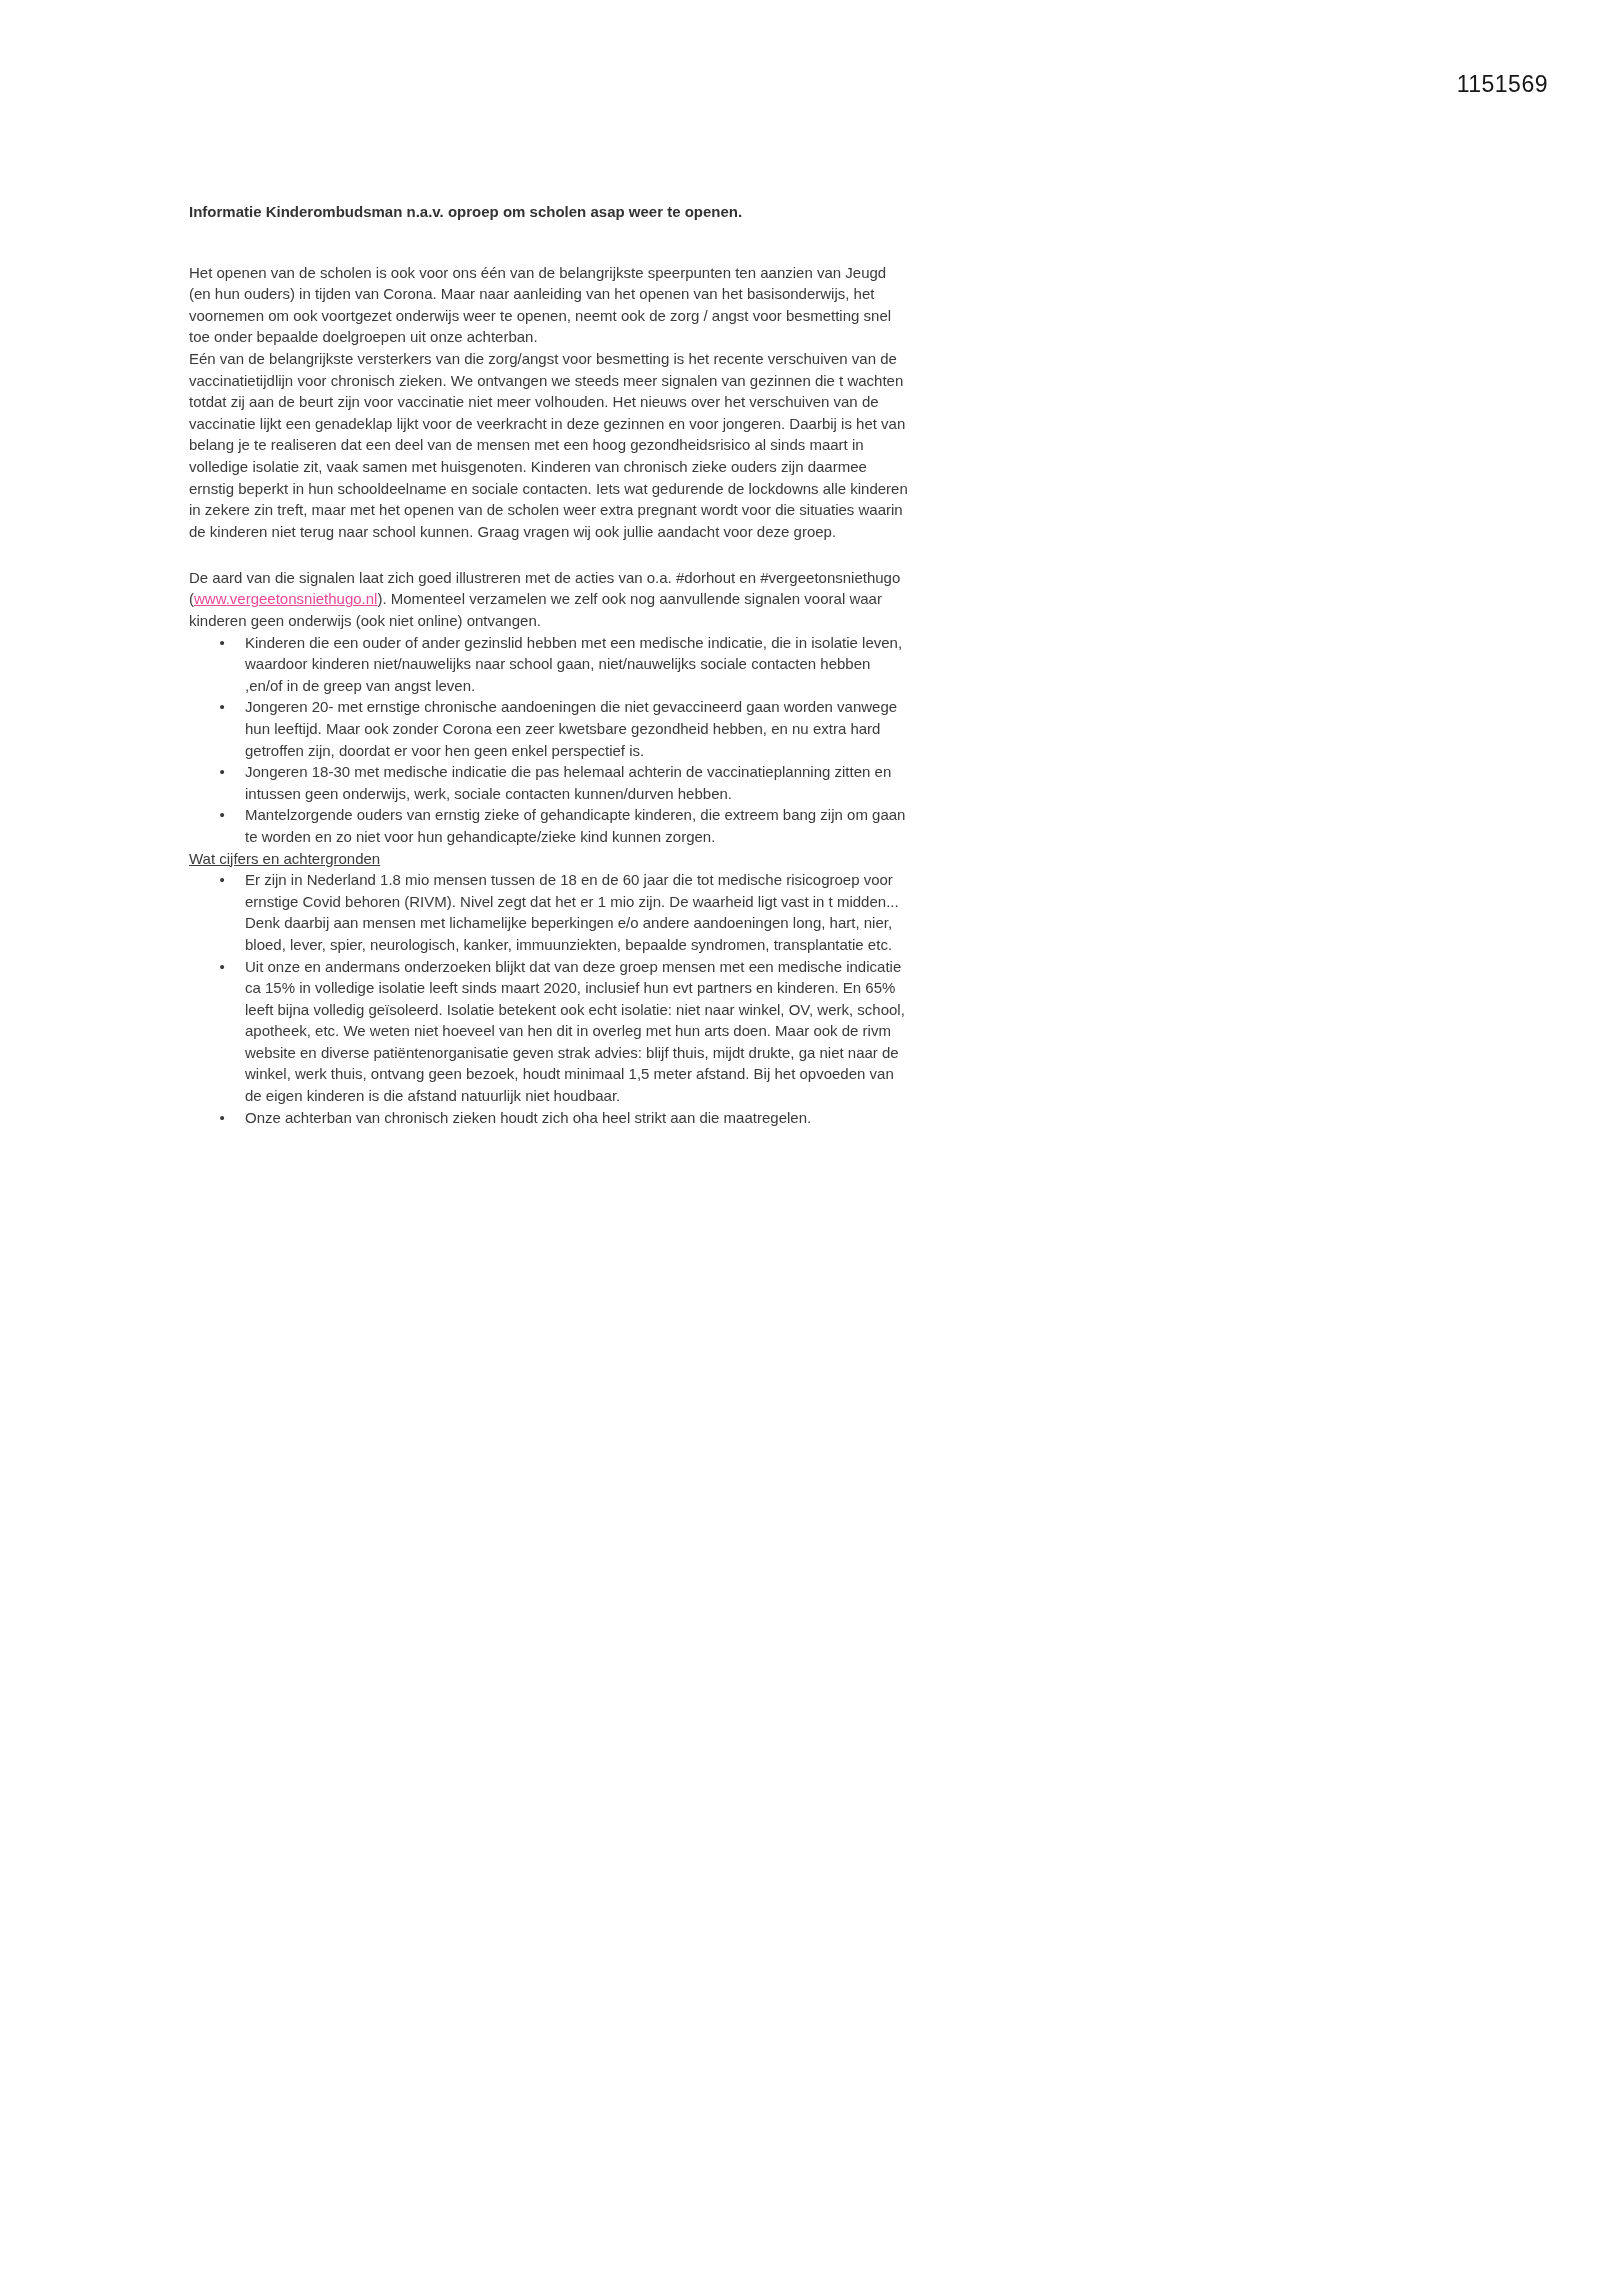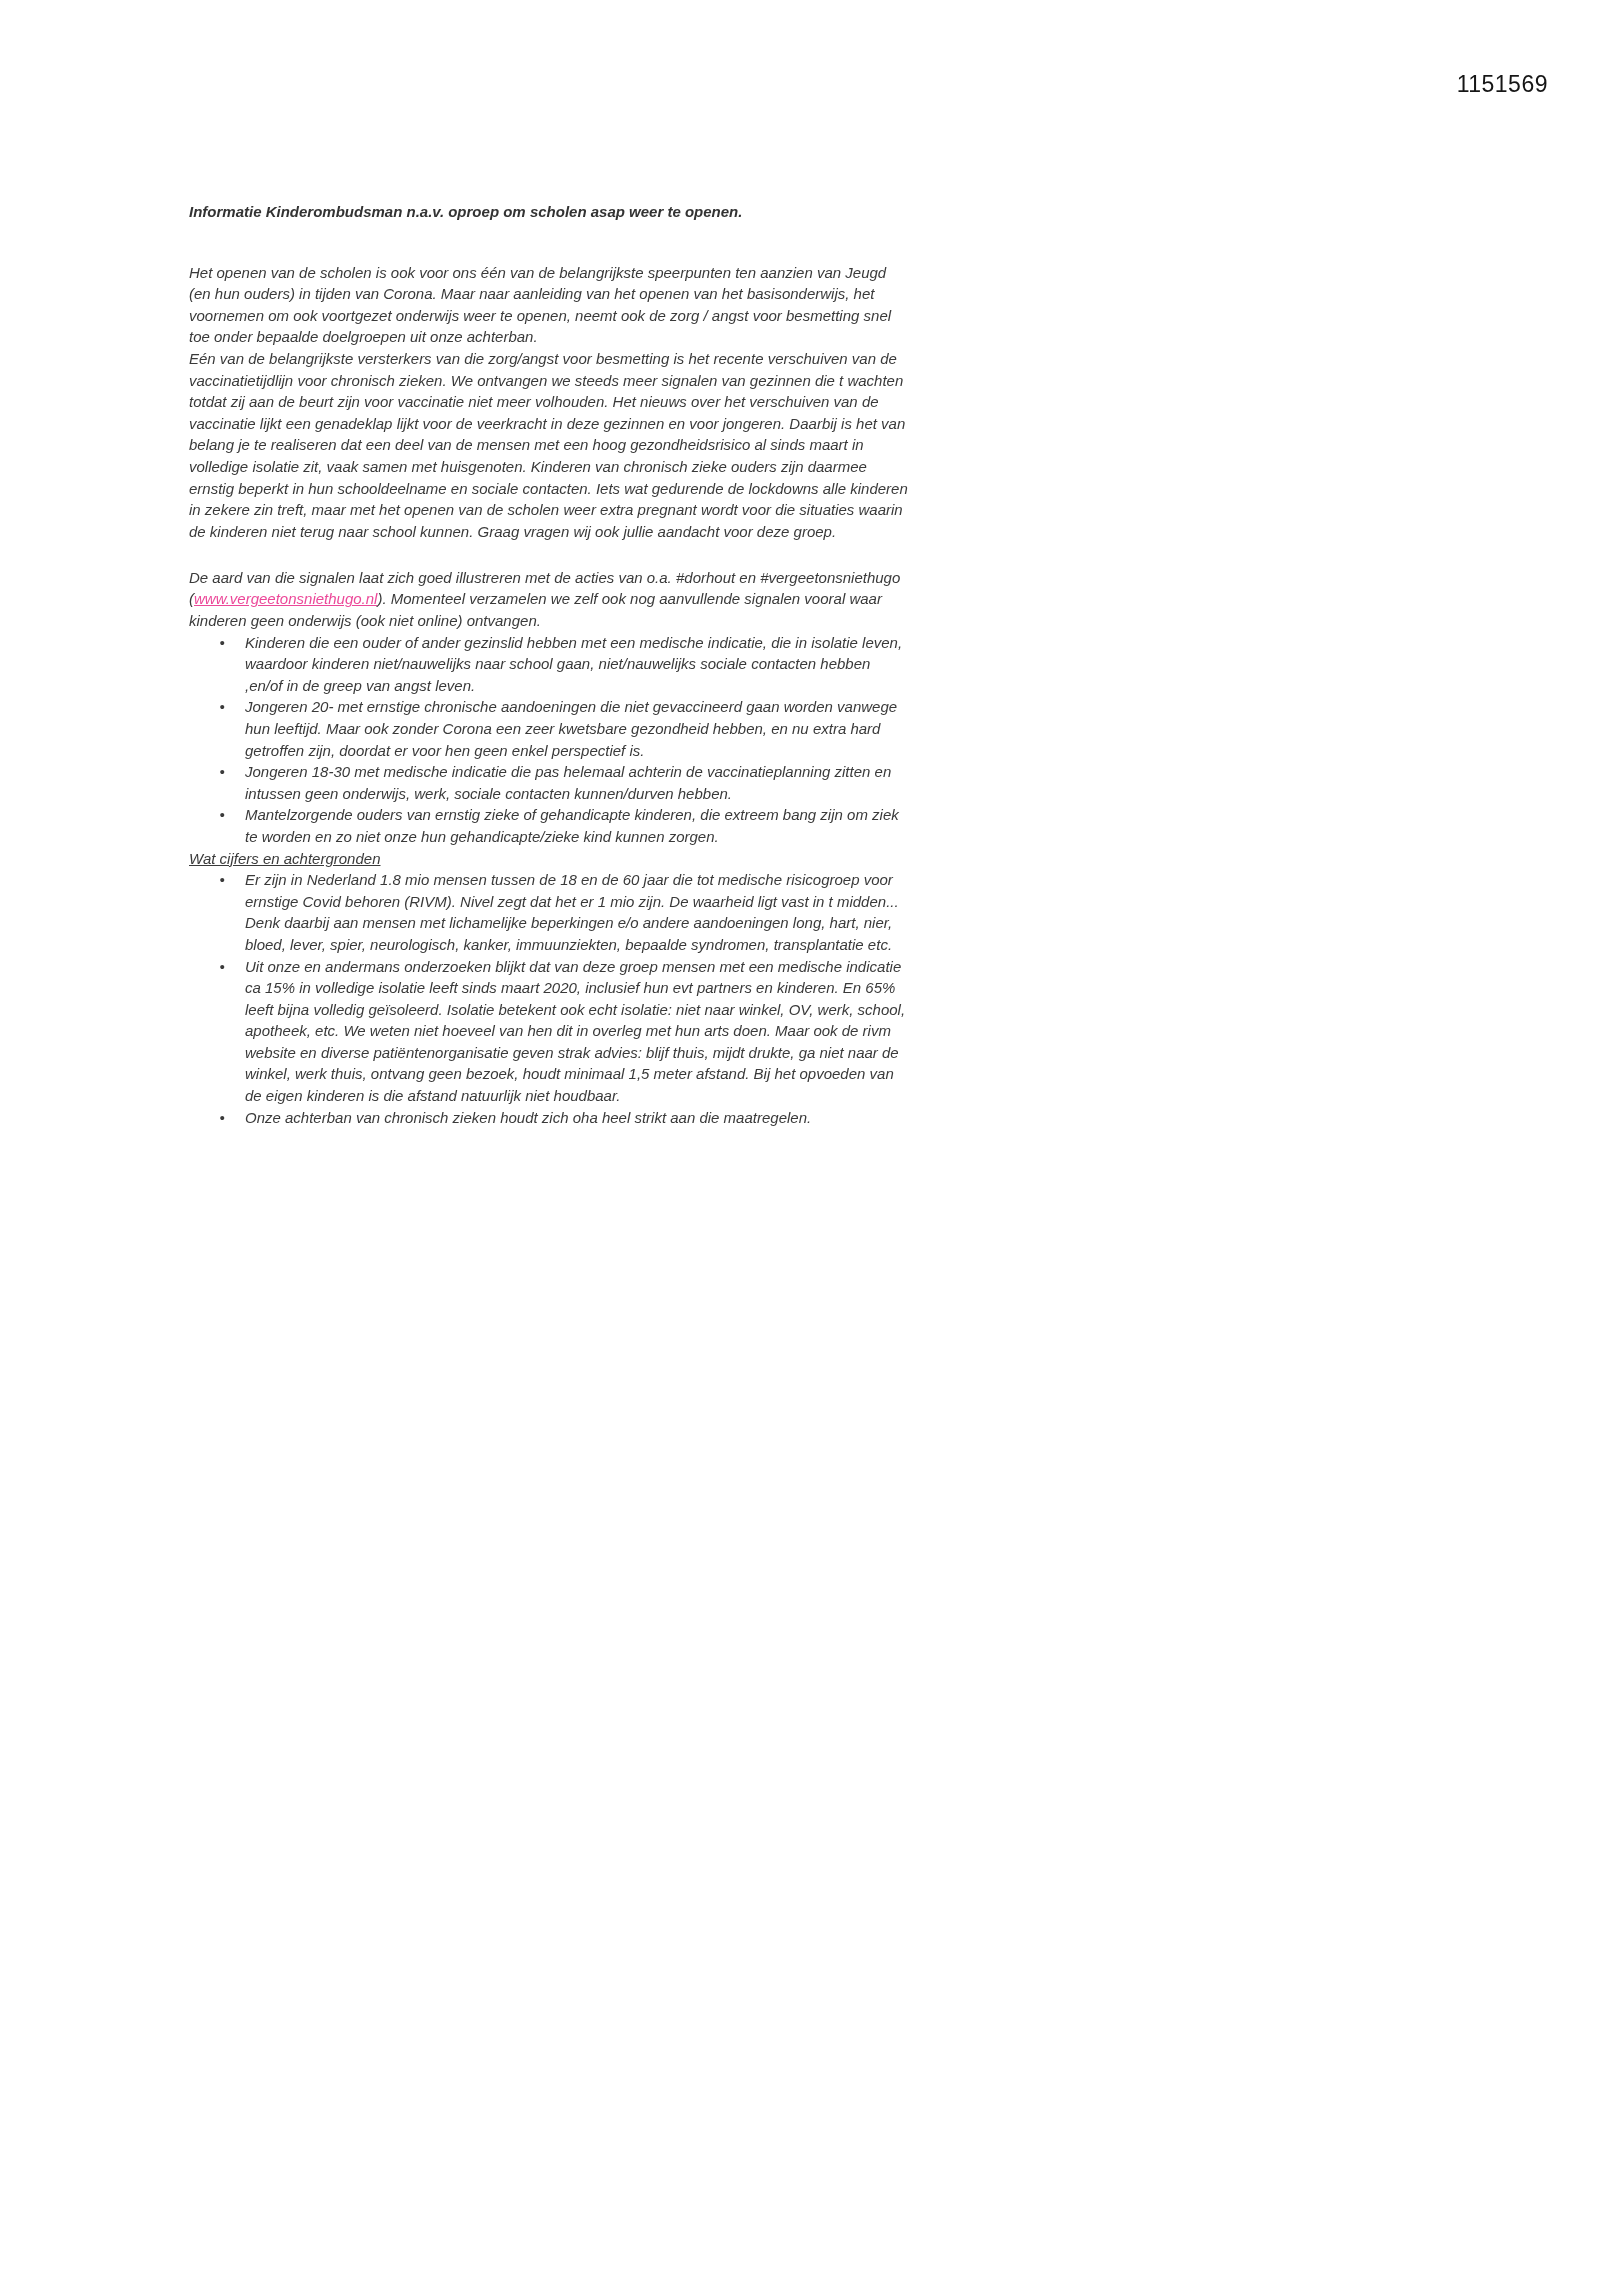--- a/index.html
+++ b/index.html
@@ -29,21 +29,20 @@
     color: #161616;
   }
   .content {
     position: absolute;
     left: 189px;
     top: 201px;
     width: 722px;
     font-size: 15px;
     line-height: 21.6px;
     color: #3a3a3a;
-    font-style: italic;
   }
   .title {
     font-weight: bold;
     color: #333333;
     margin: 0 0 39px 0;
   }
   p {
     margin: 0;
   }
   .para-actions {
@@ -92,21 +91,21 @@
 
     <p>Eén van de belangrijkste versterkers van die zorg/angst voor besmetting is het recente verschuiven van de vaccinatietijdlijn voor chronisch zieken. We ontvangen we steeds meer signalen van gezinnen die t wachten totdat zij aan de beurt zijn voor vaccinatie niet meer volhouden. Het nieuws over het verschuiven van de vaccinatie lijkt een genadeklap lijkt voor de veerkracht in deze gezinnen en voor jongeren. Daarbij is het van belang je te realiseren dat een deel van de mensen met een hoog gezondheidsrisico al sinds maart in volledige isolatie zit, vaak samen met huisgenoten. Kinderen van chronisch zieke ouders zijn daarmee ernstig beperkt in hun schooldeelname en sociale contacten. Iets wat gedurende de lockdowns alle kinderen in zekere zin treft, maar met het openen van de scholen weer extra pregnant wordt voor die situaties waarin de kinderen niet terug naar school kunnen. Graag vragen wij ook jullie aandacht voor deze groep.</p>
 
     <p class="para-actions"><span>De aard van die signalen laat zich goed illustreren met de acties van o.a. #dorhout en #vergeetonsniethugo (</span><a class="doc-link" href="#">www.vergeetonsniethugo.nl</a><span>). Momenteel verzamelen we zelf ook nog aanvullende signalen vooral waar kinderen geen onderwijs (ook niet online) ontvangen.</span></p>
 
 
     <ul>
       <li>Kinderen die een ouder of ander gezinslid hebben met een medische indicatie, die in isolatie leven, waardoor kinderen niet/nauwelijks naar school gaan, niet/nauwelijks sociale contacten hebben ,en/of in de greep van angst leven.</li>
       <li>Jongeren 20- met ernstige chronische aandoeningen die niet gevaccineerd gaan worden vanwege hun leeftijd. Maar ook zonder Corona een zeer kwetsbare gezondheid hebben, en nu extra hard getroffen zijn, doordat er voor hen geen enkel perspectief is.</li>
       <li>Jongeren 18-30 met medische indicatie die pas helemaal achterin de vaccinatieplanning zitten en intussen geen onderwijs, werk, sociale contacten kunnen/durven hebben.</li>
-      <li>Mantelzorgende ouders van ernstig zieke of gehandicapte kinderen, die extreem bang zijn om ziek te worden en zo niet onze hun gehandicapte/zieke kind kunnen zorgen.</li>
+      <li>Mantelzorgende ouders van ernstig zieke of gehandicapte kinderen, die extreem bang zijn om gaan te worden en zo niet voor hun gehandicapte/zieke kind kunnen zorgen.</li>
     </ul>
 
     <p class="section-heading">Wat cijfers en achtergronden</p>
 
     <ul>
       <li>Er zijn in Nederland 1.8 mio mensen tussen de 18 en de 60 jaar die tot medische risicogroep voor ernstige Covid behoren (RIVM). Nivel zegt dat het er 1 mio zijn. De waarheid ligt vast in t midden... Denk daarbij aan mensen met lichamelijke beperkingen e/o andere aandoeningen long, hart, nier, bloed, lever, spier, neurologisch, kanker, immuunziekten, bepaalde syndromen, transplantatie etc.</li>
       <li>Uit onze en andermans onderzoeken blijkt dat van deze groep mensen met een medische indicatie ca 15% in volledige isolatie leeft sinds maart 2020, inclusief hun evt partners en kinderen. En 65% leeft bijna volledig geïsoleerd. Isolatie betekent ook echt isolatie: niet naar winkel, OV, werk, school, apotheek, etc. We weten niet hoeveel van hen dit in overleg met hun arts doen. Maar ook de rivm website en diverse patiëntenorganisatie geven strak advies: blijf thuis, mijdt drukte, ga niet naar de winkel, werk thuis, ontvang geen bezoek, houdt minimaal 1,5 meter afstand. Bij het opvoeden van de eigen kinderen is die afstand natuurlijk niet houdbaar.</li>
       <li class="final-item">Onze achterban van chronisch zieken houdt zich oha heel strikt aan die maatregelen.</li>
     </ul>
 

